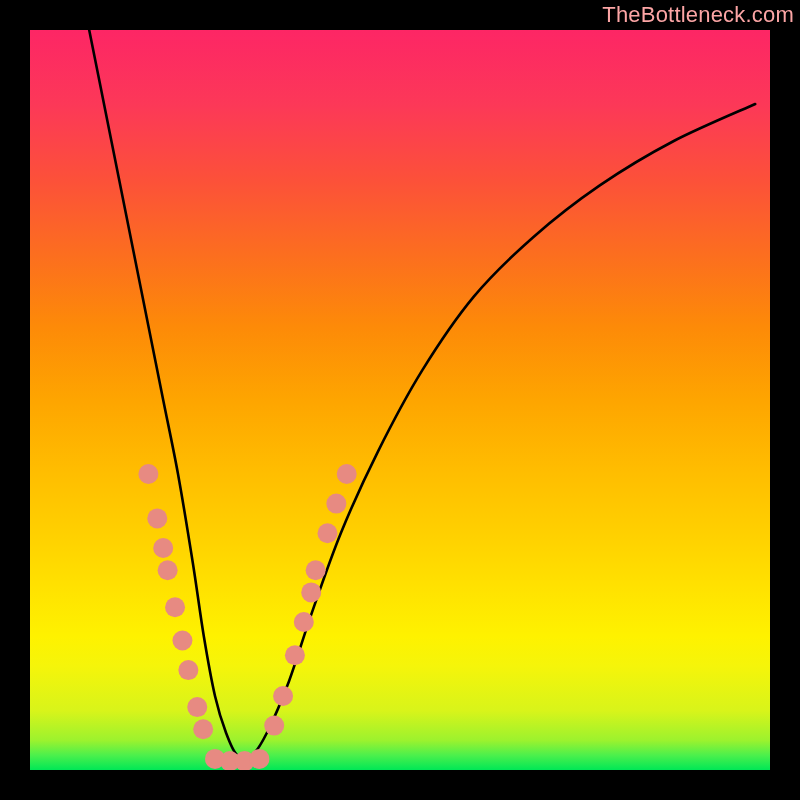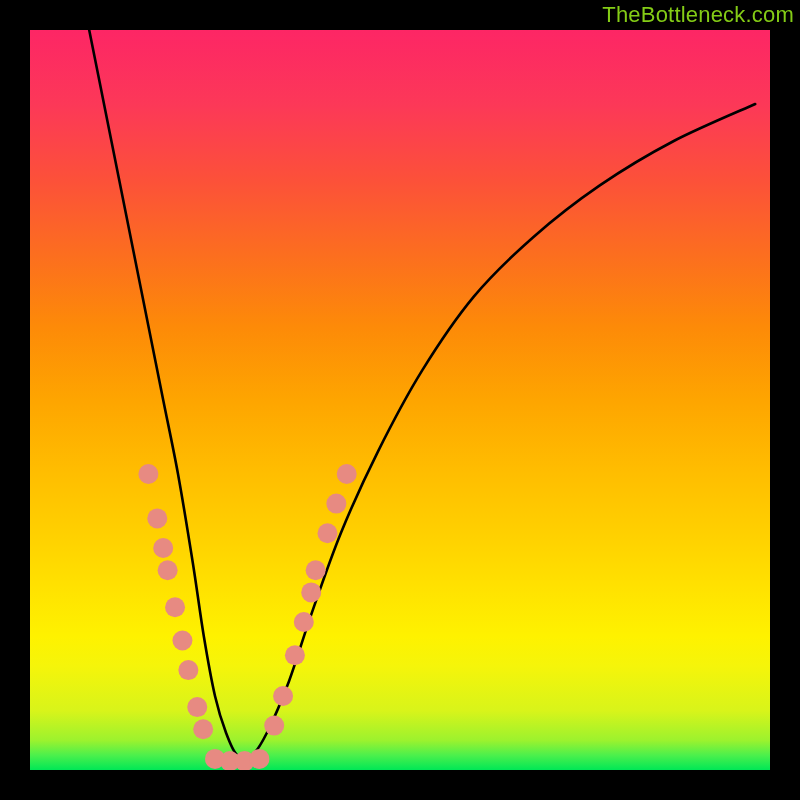--- a/index.html
+++ b/index.html
@@ -40,21 +40,21 @@
       #fc6d20 70%,
       #fc503a 80%,
       #fc3858 90%,
       #fd2665 100%
     );
   }
   .watermark {
     position: absolute;
     top: 2px;
     right: 6px;
-    color: #84cc16;
+    color: #fca5a5;
     font-size: 22px;
     font-weight: 500;
     letter-spacing: 0.2px;
     z-index: 5;
   }
   svg.curve {
     position: absolute;
     left: 0;
     top: 0;
     width: 740px;

